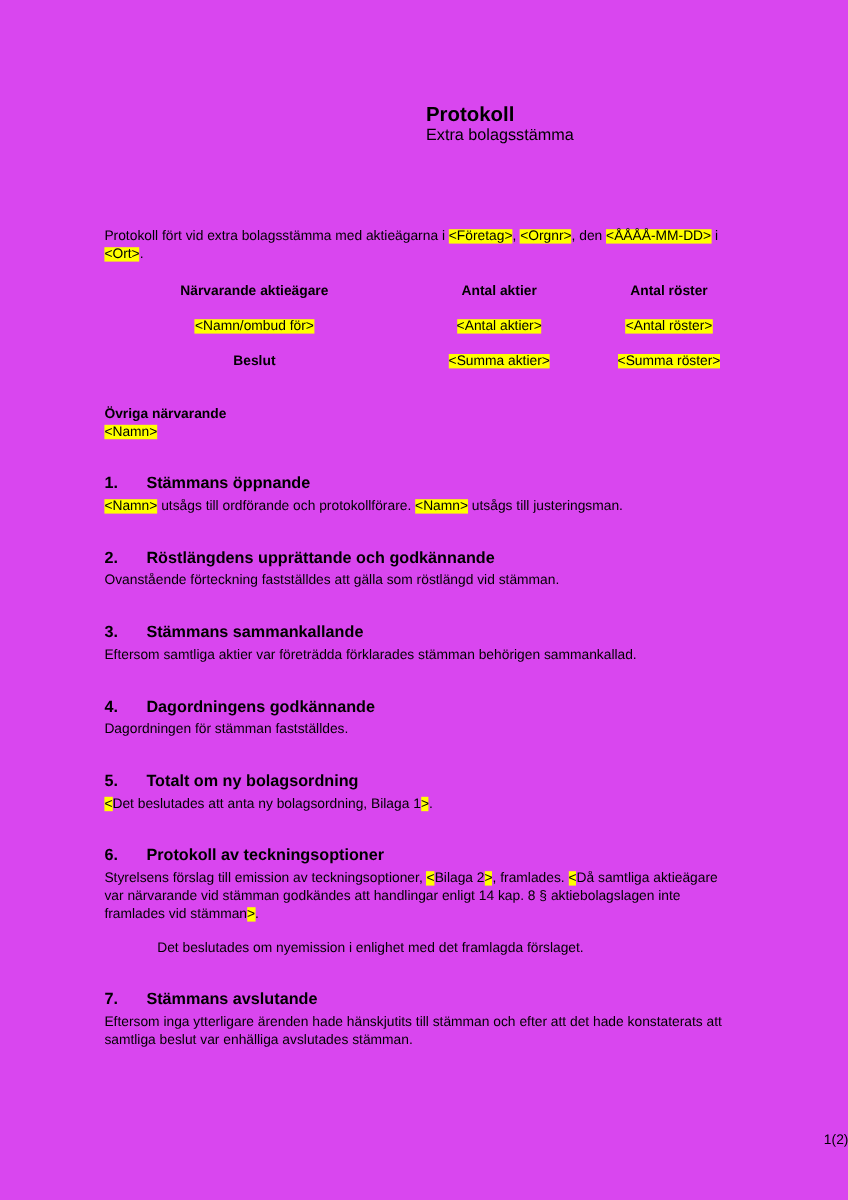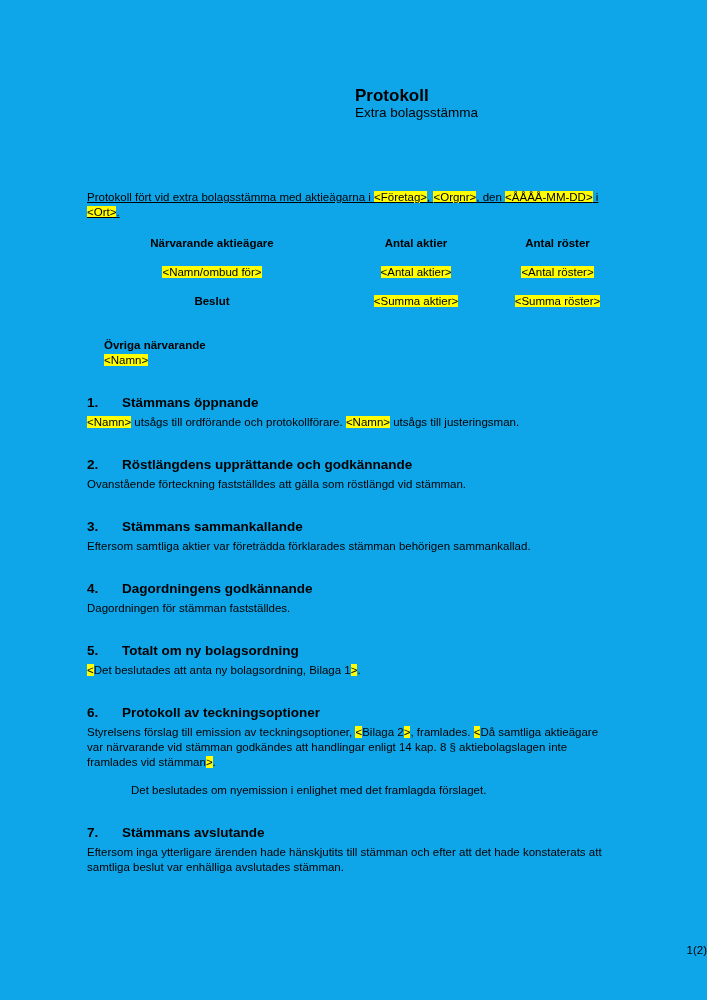--- a/index.html
+++ b/index.html
@@ -1,54 +1,54 @@
 <!DOCTYPE html>
 <html style="--hl: #ffff00;"><head>
 <meta charset="utf-8">
 <style>
   html, body { margin: 0; padding: 0; background: #ffffff; }
   .page {
     position: relative;
     width: 707px;
     height: 1000px;
     margin: 0 auto;
-    background: #0ea5e9;
+    background: #d946ef;
     color: #000000;
     font-family: "Liberation Sans", "DejaVu Sans", sans-serif;
     font-size: 11.5px;
     line-height: 15px;
     box-sizing: border-box;
     padding: 86px 87px 0 87px;
     overflow: hidden;
   }
   .title-block { margin-left: 268px; }
   .doc-title   { font-size: 17px; font-weight: bold; line-height: 19px; }
   .doc-subtitle{ font-size: 13.5px; line-height: 16px; }
 
-  .intro { margin: 69px 0 0 0; text-decoration: underline; }
+  .intro { margin: 69px 0 0 0; }
 
   table.attendance {
     margin-top: 16px;
     border-collapse: collapse;
     width: 533px;
     table-layout: fixed;
   }
   table.attendance td, table.attendance th {
     padding: 0;
     height: 29px;
     vertical-align: top;
     font-size: 11.5px;
     line-height: 15px;
   }
   table.attendance th { font-weight: bold; }
   .c1 { width: 250px; text-align: center; }
   .c2 { width: 158px; text-align: center; }
   .c3 { width: 125px; text-align: center; }
 
-  .others { margin-top: 15px; margin-left: 17px; }
+  .others { margin-top: 15px; }
   .bold { font-weight: bold; }
 
   .section { margin-top: 27px; }
   .section:first-of-type { margin-top: 23px; }
   .section-heading { font-size: 13.5px; font-weight: bold; line-height: 16px; }
   .section-number { display: inline-block; width: 35px; }
   .section p { margin: 4px 0 0 0; }
   .section p + p { margin-top: 13px; padding-left: 44px; }
 
   .hl { background: var(--hl, #ffff00); }

